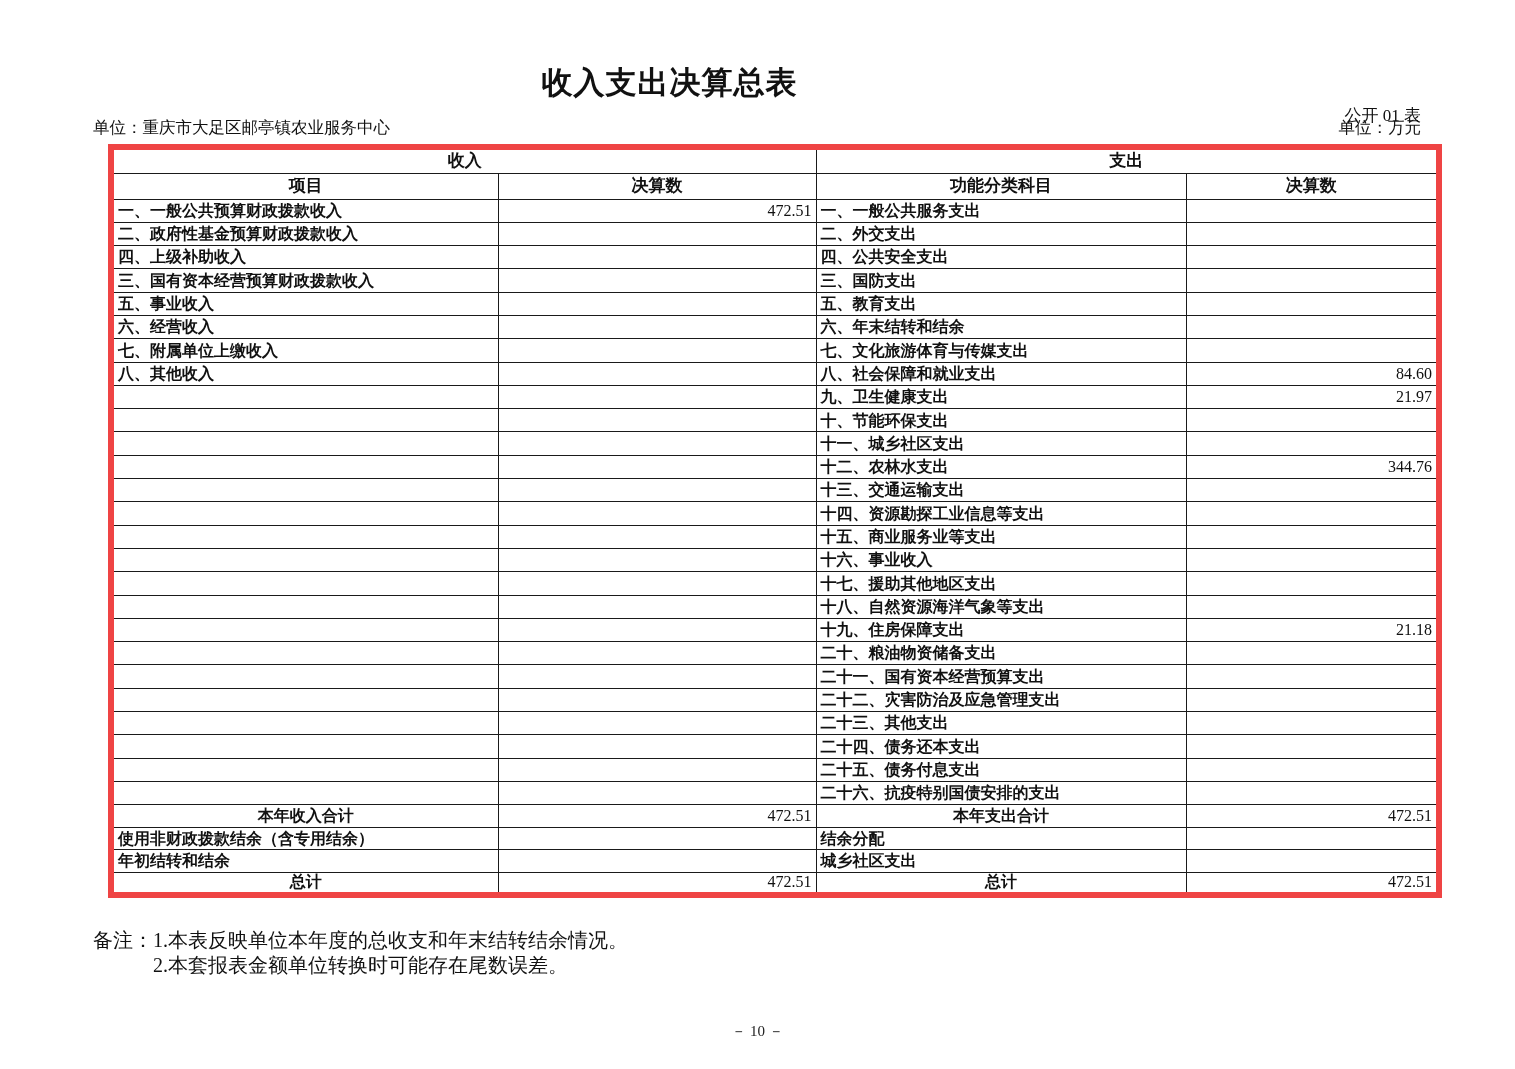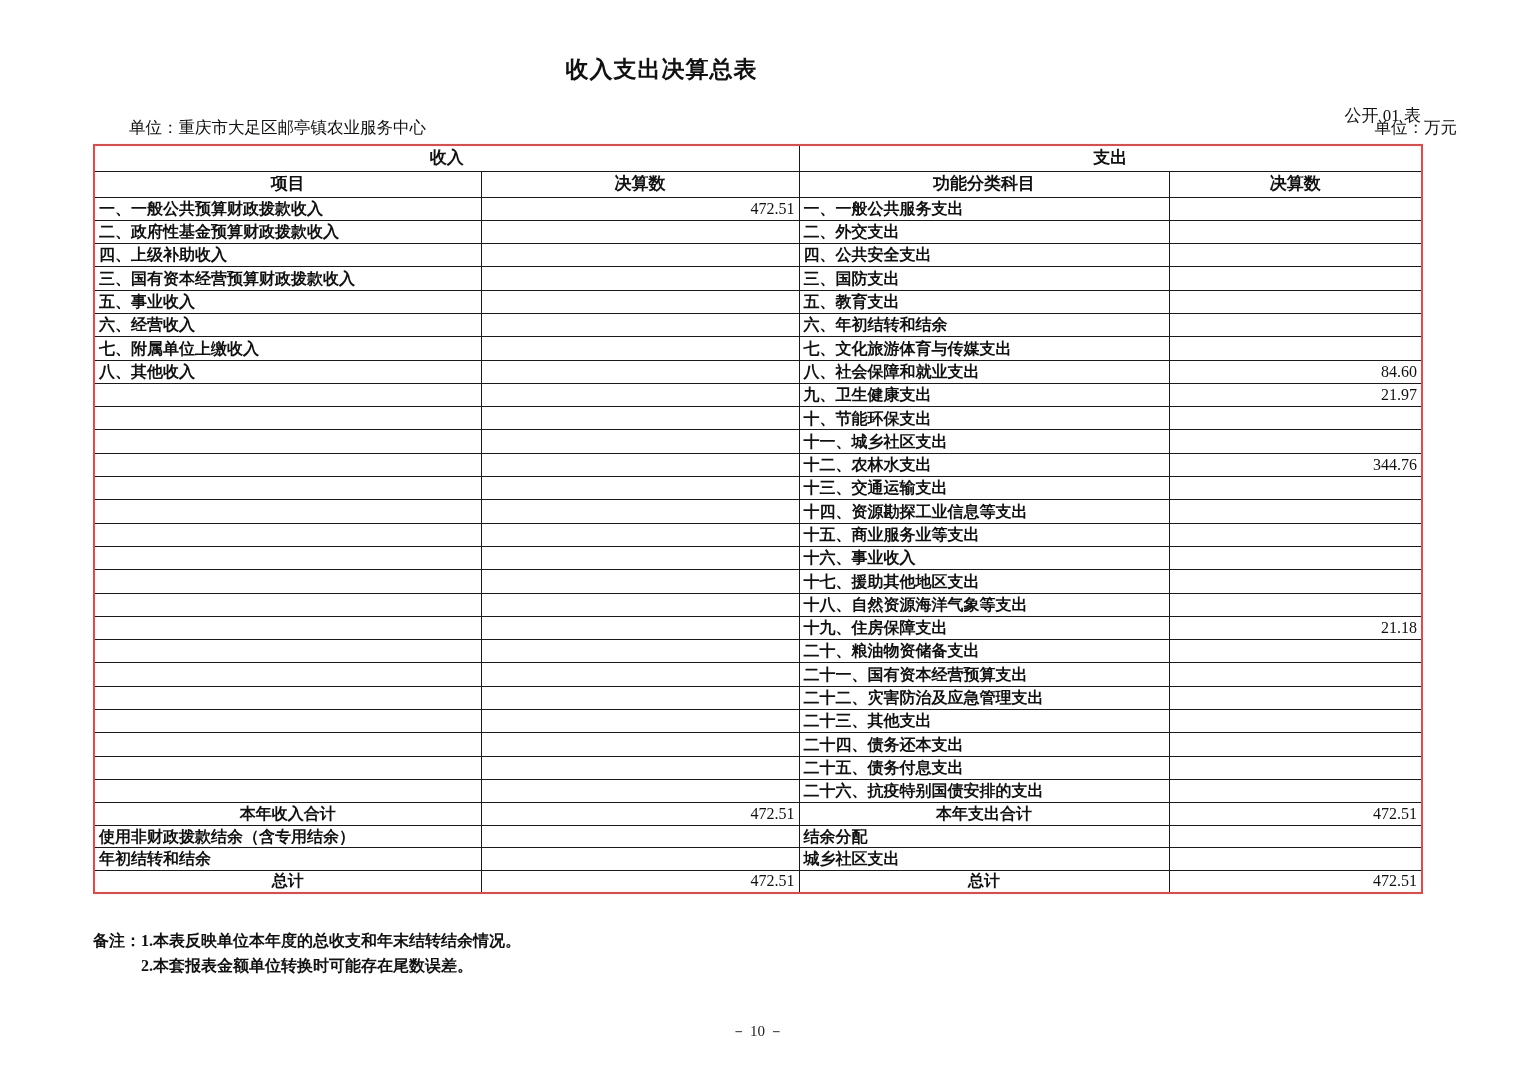--- a/index.html
+++ b/index.html
@@ -20,51 +20,50 @@
     width: 1515px;
     height: 1069px;
     overflow: hidden;
   }
   .doc-title {
     position: absolute;
     top: 50px;
     left: 0;
     width: 1315px;
     text-align: center;
-    font-size: 23px;
+    font-size: 31px;
     font-weight: bold;
     letter-spacing: 1px;
-    margin: 4px;
+    margin: 12px;
   }
   .table-no {
     position: absolute;
     top: 104px;
     left: 93px;
     width: 1328px;
     text-align: right;
     font-size: 17px;
   }
   .unit-row {
     position: absolute;
     top: 117px;
     left: 93px;
     width: 1328px;
     display: flex;
     justify-content: space-between;
     font-size: 16.5px;
-    margin-left: 36px;
   }
   table.fin {
     position: absolute;
     top: 144px;
-    left: 93px;
+    left: 108px;
     width: 1328px;
     border-collapse: collapse;
     table-layout: fixed;
-    border: 2px solid #ef4444;
+    border: 6px solid #ef4444;
   }
   table.fin th, table.fin td {
     border: 1px solid #1a1a1a;
     padding: 0 4px;
     font-size: 16px;
     line-height: 1.1;
     white-space: nowrap;
     overflow: hidden;
     vertical-align: middle;
   }
@@ -88,23 +87,22 @@
     font-weight: normal;
     text-align: right;
     padding-right: 5px;
     font-size: 16.5px;
   }
   .notes {
     position: absolute;
     top: 928px;
     left: 93px;
     display: flex;
-    font-size: 16px;
+    font-size: 20px;
     line-height: 25px;
-    font-weight: bold;
   }
   .notes .label { white-space: nowrap; }
   .notes .lines div { white-space: nowrap; }
   .page-number {
     position: absolute;
     top: 1022px;
     left: 0;
     width: 1515px;
     text-align: center;
     font-size: 15px;
@@ -171,21 +169,21 @@
         </tr>
         <tr>
           <td class="item">五、事业收入</td>
           <td class="amt"></td>
           <td class="item">五、教育支出</td>
           <td class="amt"></td>
         </tr>
         <tr>
           <td class="item">六、经营收入</td>
           <td class="amt"></td>
-          <td class="item">六、年初结转和结余</td>
+          <td class="item">六、年末结转和结余</td>
           <td class="amt"></td>
         </tr>
         <tr>
           <td class="item">七、附属单位上缴收入</td>
           <td class="amt"></td>
           <td class="item">七、文化旅游体育与传媒支出</td>
           <td class="amt"></td>
         </tr>
         <tr>
           <td class="item">八、其他收入</td>

